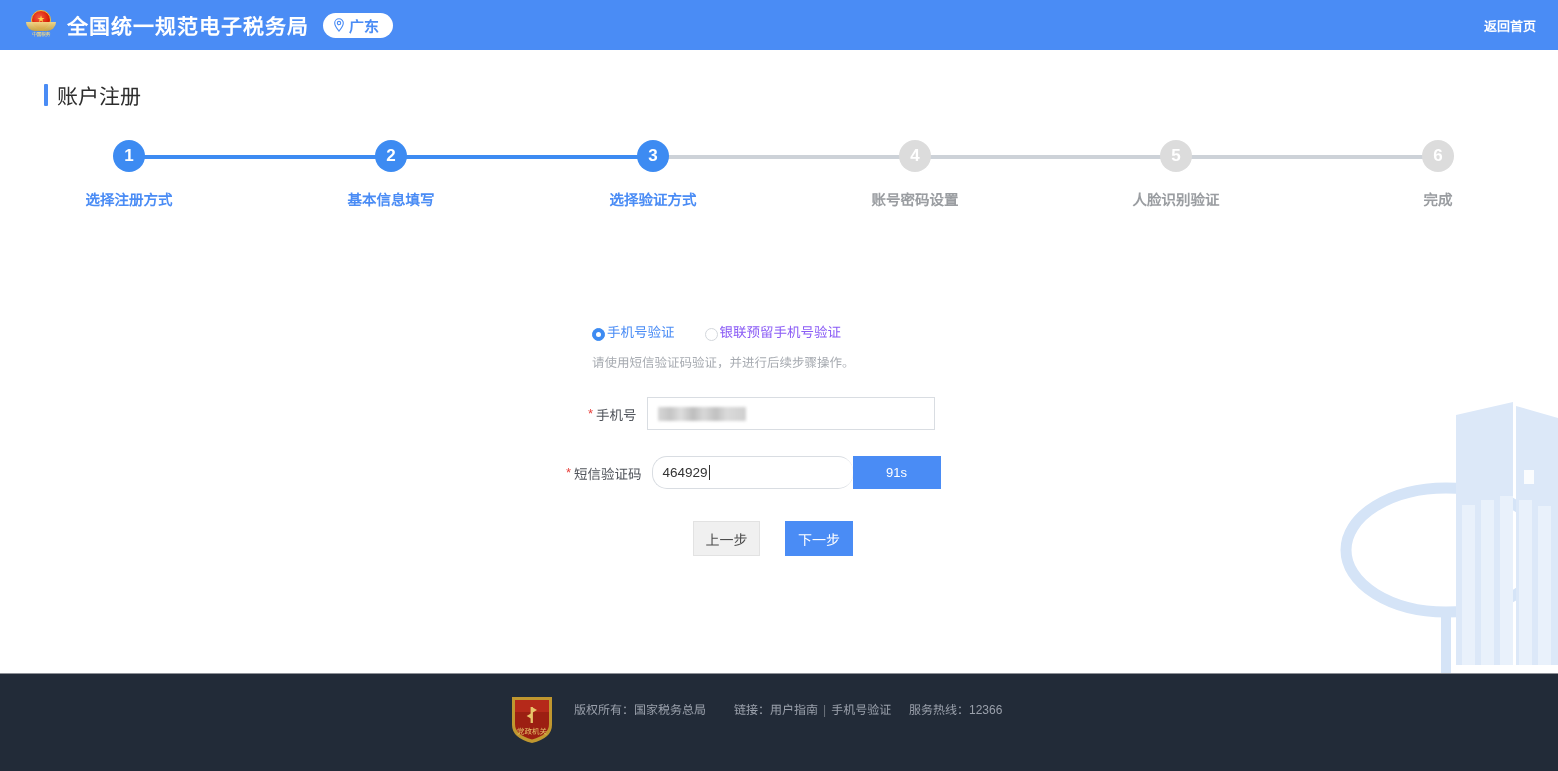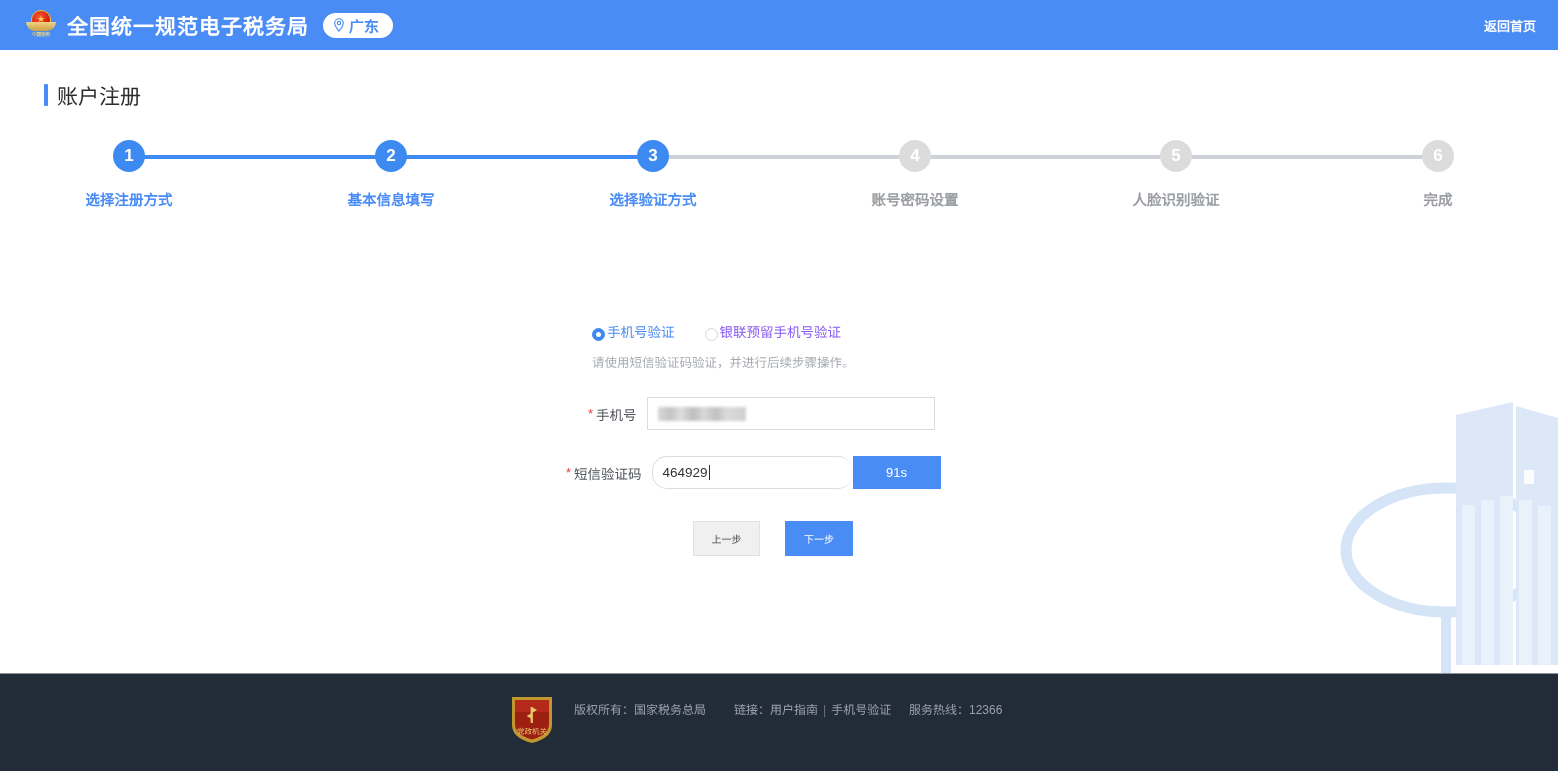--- a/index.html
+++ b/index.html
@@ -167,21 +167,21 @@
   .countdown-btn {
     width: 88px; height: 33px; background: #4a8cf5; color: #ffffff;
     font-size: 13px; display: flex; align-items: center; justify-content: center;
     cursor: pointer; user-select: none;
   }
   .btn-row {
     position: absolute; left: 693px; top: 221px;
     display: flex; align-items: center; gap: 25px;
   }
   .btn {
-    width: 67px; height: 35px; font-size: 10px;
+    width: 67px; height: 35px; font-size: 14px;
     display: flex; align-items: center; justify-content: center;
     cursor: pointer; user-select: none;
   }
   .btn-prev { background: #f0f0f0; color: #4d4d4d; border: 1px solid #e2e2e2; }
   .btn-next { background: #4a8cf5; color: #ffffff; width: 68px; }
 
   
   .footer {
     position: absolute; left: 0; bottom: 0;
     width: 1558px; height: 98px;

